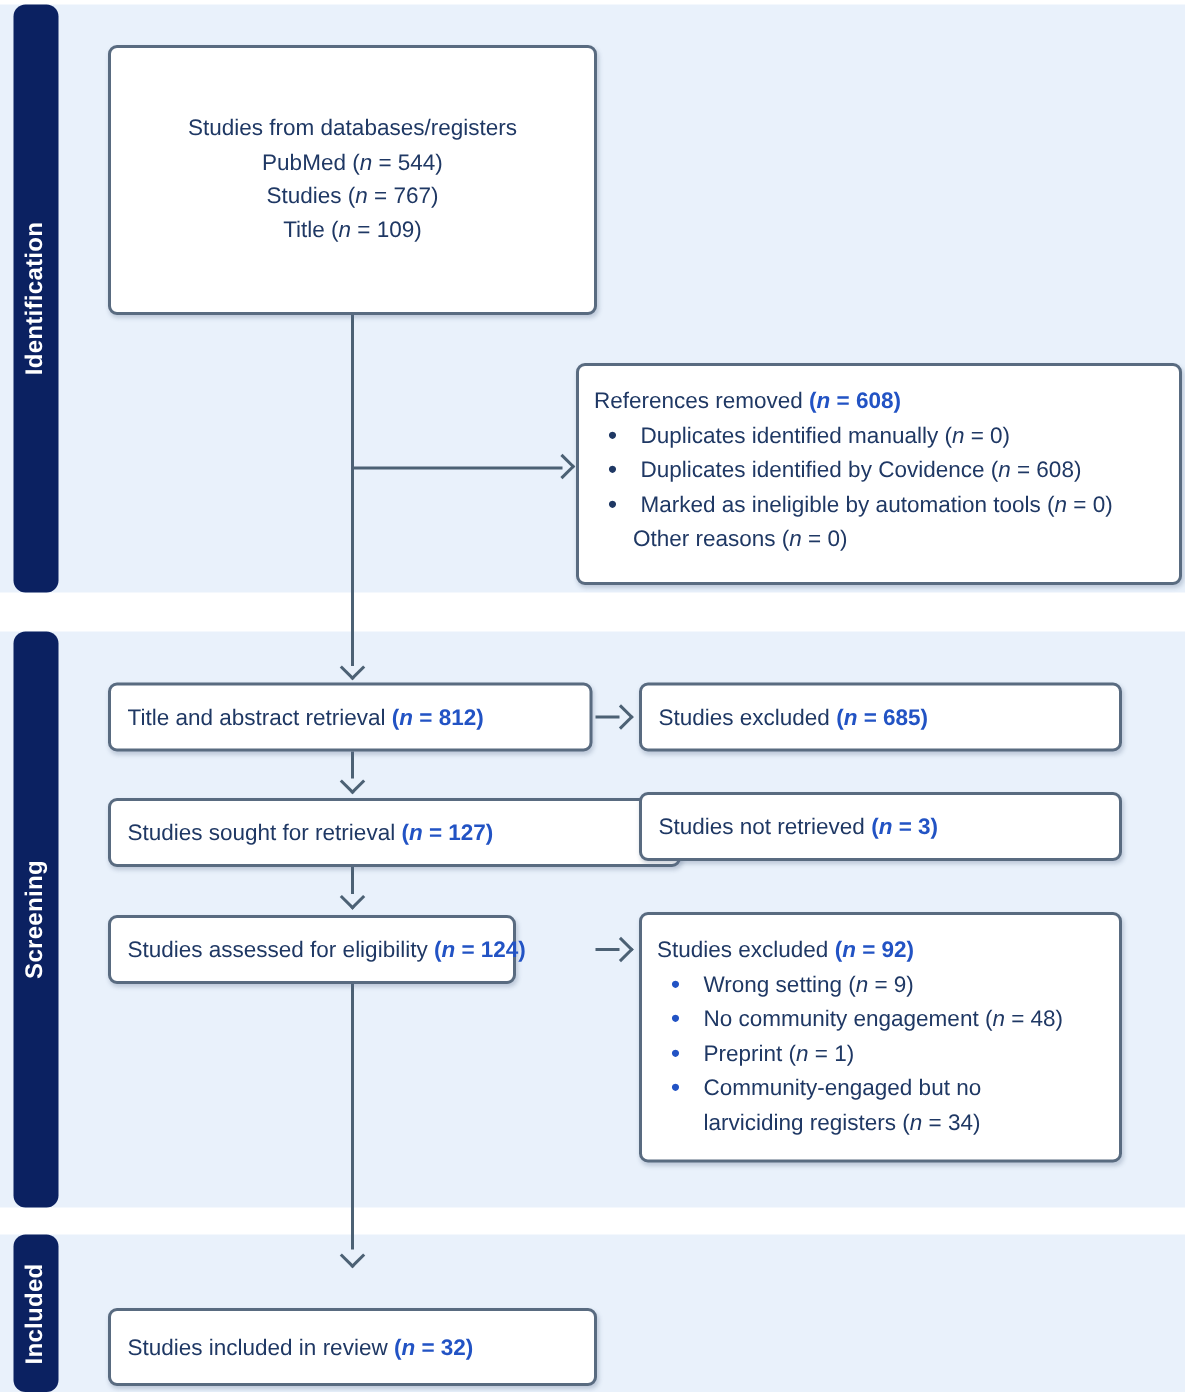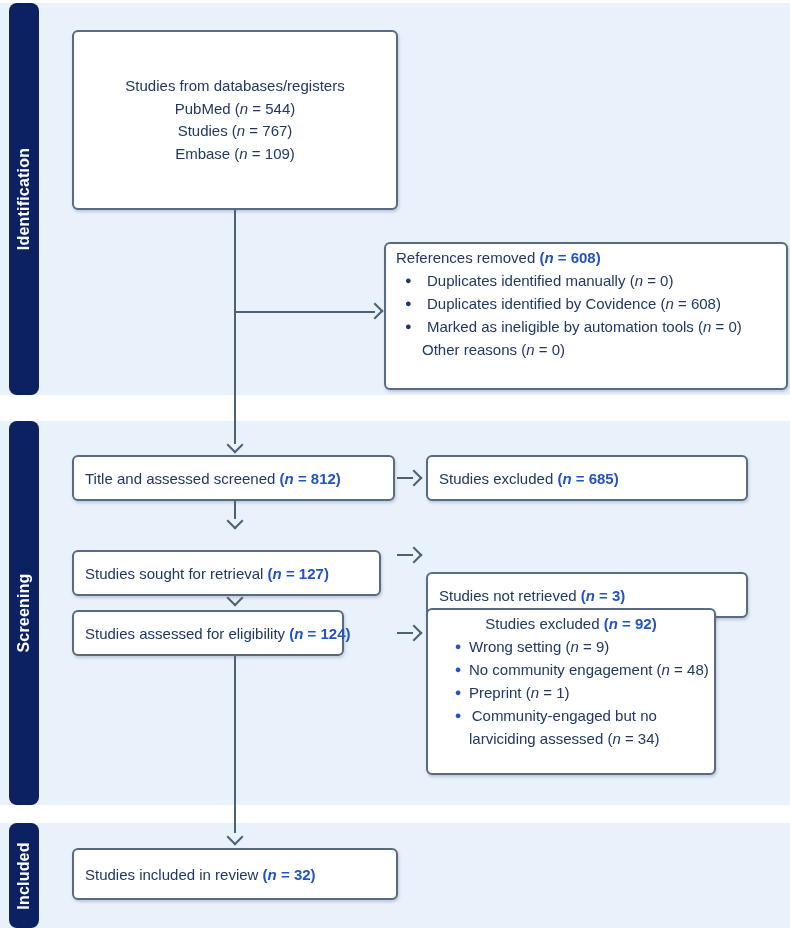--- a/index.html
+++ b/index.html
@@ -12,21 +12,21 @@
 
   .band{position:absolute;left:0;width:790px;background:var(--band);}
   .sidebar-bar{position:absolute;left:9px;width:30px;background:var(--sidebar);border-radius:8px;}
   .sidebar-label{position:absolute;left:50%;top:50%;transform:translate(-50%,-50%) rotate(-90deg);
     color:#ffffff;font-weight:700;font-size:16px;white-space:nowrap;letter-spacing:.2px;}
 
   .box{position:absolute;background:var(--boxbg);border:2px solid var(--border);border-radius:6px;
     color:var(--text);font-size:15px;box-shadow:1px 2px 3px rgba(90,110,140,.3);}
   .box.single{display:flex;align-items:center;padding-left:11px;padding-right:6px;}
   .box.center{display:flex;flex-direction:column;justify-content:center;text-align:center;line-height:22.5px;}
-  .box.multi{padding:2px 10px;line-height:23px;}
+  .box.multi{padding:12px 10px;line-height:23px;}
   .line{white-space:nowrap;}
   .line.bullet{display:flex;}
   .line.indent{padding-left:26px;}
   .dot{flex:0 0 22px;margin-left:9px;font-size:13px;color:var(--text);}
   .dot.accent{color:var(--accent);}
   .strong{color:var(--accent);font-weight:700;}
 
   .vline{position:absolute;width:2px;background:var(--arrow);}
   .hline{position:absolute;height:2px;background:var(--arrow);}
   .chev{position:absolute;width:12px;height:12px;}
@@ -73,77 +73,77 @@
   <div class="hline" style="left:397px;top:554px;width:16px;"></div>
   <div class="chev right" style="left:408px;top:549px;"></div>
 
   <div class="hline" style="left:397px;top:632px;width:16px;"></div>
   <div class="chev right" style="left:408px;top:627px;"></div>
 
   <div class="box center" style="left:72px;top:30px;width:326px;height:180px;">
       <div class="line"><span>Studies from databases/registers</span></div>
       <div class="line"><span>PubMed </span><span class="nfmt">(<i>n</i> = 544)</span></div>
       <div class="line"><span>Studies </span><span class="nfmt">(<i>n</i> = 767)</span></div>
-      <div class="line"><span>Embase </span><span class="nfmt">(<i>n</i> = 109)</span></div>
+      <div class="line"><span>Title </span><span class="nfmt">(<i>n</i> = 109)</span></div>
     </div>
 
   <div class="box multi" style="left:384px;top:242px;width:404px;height:148px;">
       <div class="line"><span>References removed </span><span class="nfmt strong">(<i>n</i> = 608)</span></div>
       <div class="line bullet">
         <span class="dot" style="font-size: 11px;">●</span>
         <span class="wrapok"><span>Duplicates identified manually </span><span class="nfmt">(<i>n</i> = 0)</span></span>
       </div>
       <div class="line bullet">
         <span class="dot" style="font-size: 11px;">●</span>
         <span class="wrapok"><span>Duplicates identified by Covidence </span><span class="nfmt">(<i>n</i> = 608)</span></span>
       </div>
       <div class="line bullet">
         <span class="dot" style="font-size: 11px;">●</span>
         <span class="wrapok"><span>Marked as ineligible by automation tools </span><span class="nfmt">(<i>n</i> = 0)</span></span>
       </div>
       <div class="line indent"><span>Other reasons </span><span class="nfmt">(<i>n</i> = 0)</span></div>
     </div>
 
   <div class="box single" style="left:72px;top:455px;width:323px;height:46px;">
-      <div class="line"><span>Title and assessed screened </span><span class="nfmt strong">(<i>n</i> = 812)</span></div>
+      <div class="line"><span>Title and abstract retrieval </span><span class="nfmt strong">(<i>n</i> = 812)</span></div>
     </div>
 
   <div class="box single" style="left:426px;top:455px;width:322px;height:46px;text-align:center;">
       <div class="line"><span>Studies excluded </span><span class="nfmt strong">(<i>n</i> = 685)</span></div>
     </div>
 
-  <div class="box single" style="left:72px;top:532px;width:309px;height:46px;margin-top:18px;">
+  <div class="box single" style="left:72px;top:532px;width:382px;height:46px;">
       <div class="line"><span>Studies sought for retrieval </span><span class="nfmt strong">(<i>n</i> = 127)</span></div>
     </div>
 
-  <div class="box single" style="left:426px;top:528px;width:322px;height:46px;margin-top:44px;">
+  <div class="box single" style="left:426px;top:528px;width:322px;height:46px;">
       <div class="line"><span>Studies not retrieved </span><span class="nfmt strong">(<i>n</i> = 3)</span></div>
     </div>
 
   <div class="box single" style="left:72px;top:610px;width:272px;height:46px;">
       <div class="line"><span>Studies assessed for eligibility </span><span class="nfmt strong">(<i>n</i> = 124)</span></div>
     </div>
 
-  <div class="box multi" style="left:426px;top:608px;width:290px;height:167px;text-align:center;">
+  <div class="box multi" style="left:426px;top:608px;width:322px;height:167px;">
       <div class="line"><span>Studies excluded </span><span class="nfmt strong">(<i>n</i> = 92)</span></div>
       <div class="line bullet">
         <span class="dot accent" style="font-size: 11px;">●</span>
         <span class="wrapok"><span>Wrong setting </span><span class="nfmt">(<i>n</i> = 9)</span></span>
       </div>
       <div class="line bullet">
         <span class="dot accent" style="font-size: 11px;">●</span>
         <span class="wrapok"><span>No community engagement </span><span class="nfmt">(<i>n</i> = 48)</span></span>
       </div>
       <div class="line bullet">
         <span class="dot accent" style="font-size: 11px;">●</span>
         <span class="wrapok"><span>Preprint </span><span class="nfmt">(<i>n</i> = 1)</span></span>
       </div>
       <div class="line bullet">
         <span class="dot accent" style="font-size: 11px;">●</span>
-        <span class="wrapok"><span>Community-engaged but no</span><br><span>larviciding assessed </span><span class="nfmt">(<i>n</i> = 34)</span></span>
+        <span class="wrapok"><span>Community-engaged but no</span><br><span>larviciding registers </span><span class="nfmt">(<i>n</i> = 34)</span></span>
       </div>
     </div>
 
-  <div class="box single" style="left:72px;top:848px;width:326px;height:52px;">
+  <div class="box single" style="left:72px;top:872px;width:326px;height:52px;">
       <div class="line"><span>Studies included in review </span><span class="nfmt strong">(<i>n</i> = 32)</span></div>
     </div>
 
 </div>
 
 </body></html>

